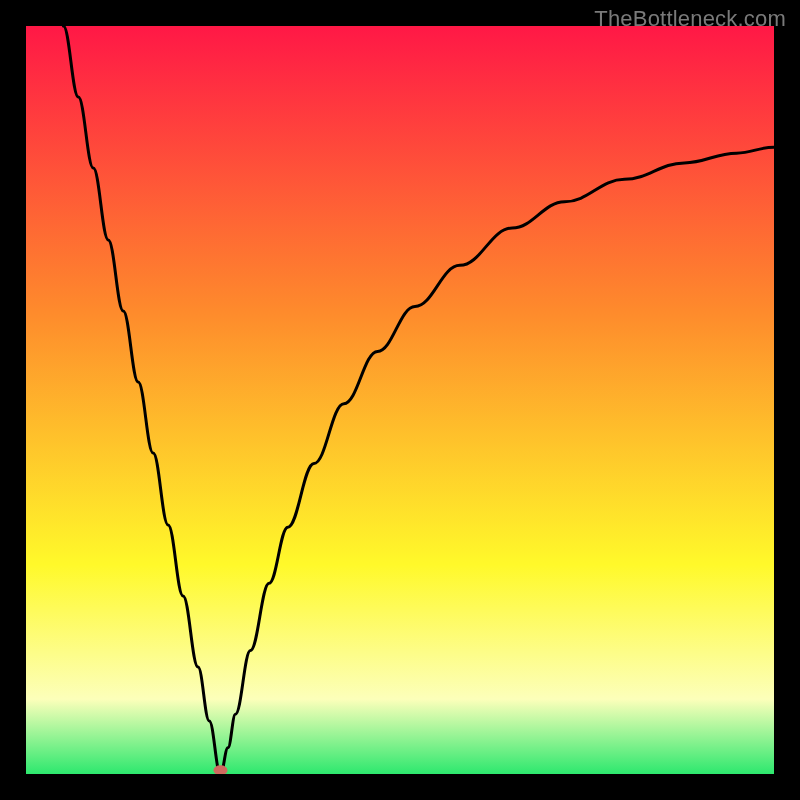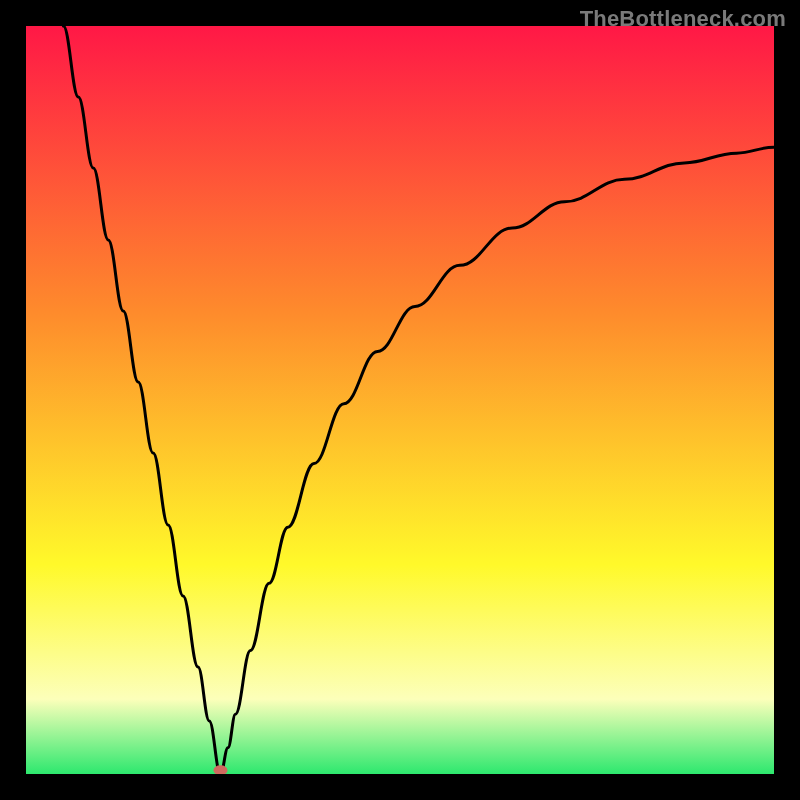--- a/index.html
+++ b/index.html
@@ -24,21 +24,21 @@
     top: 0;
     width: 748px;
     height: 748px;
   }
   .watermark {
     position: absolute;
     top: 6px;
     right: 14px;
     font-family: Arial, Helvetica, sans-serif;
     font-size: 22px;
-    font-weight: 700;
+    font-weight: 400;
     color: #7a7a7a;
     letter-spacing: 0.2px;
     user-select: none;
   }
 </style>
 </head>
 <body>
 
 <div class="frame">
   <svg class="plot" viewBox="0 0 748 748" preserveAspectRatio="none">

